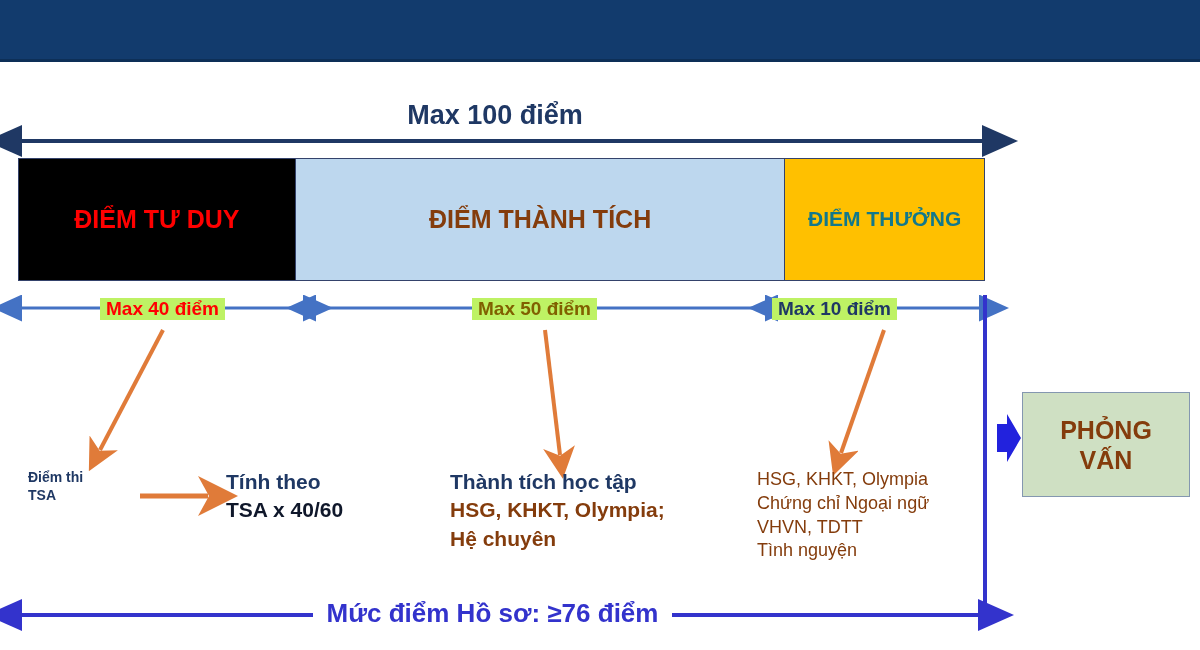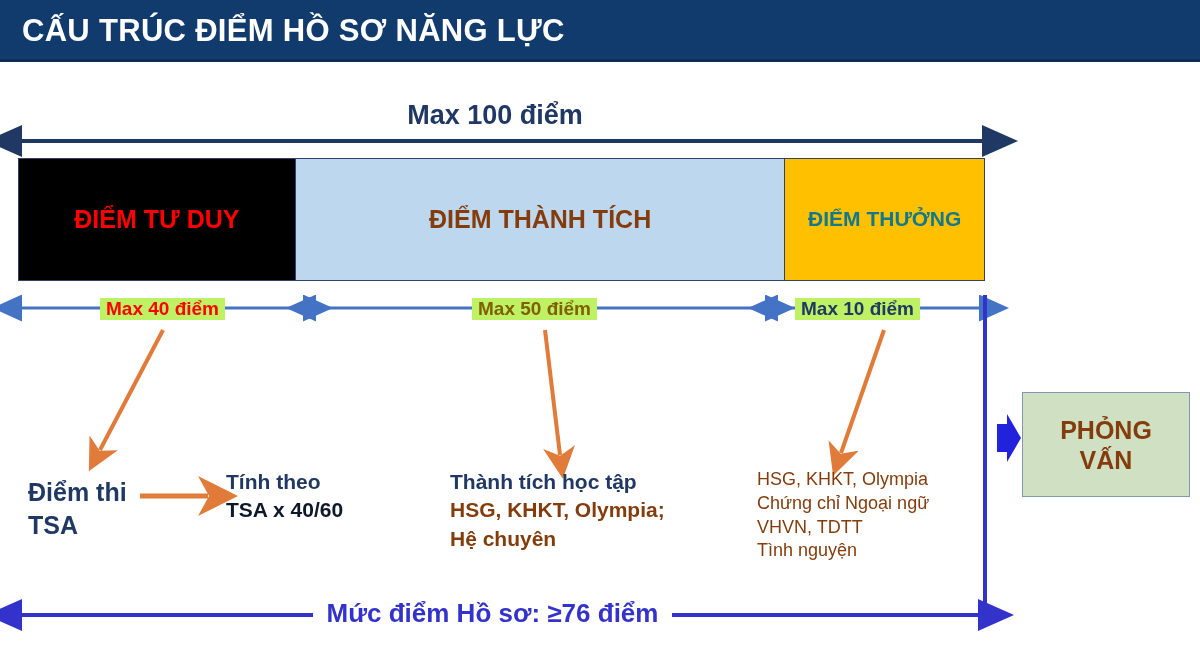--- a/index.html
+++ b/index.html
@@ -69,30 +69,30 @@
     font-size:21px;
   }
 
   
   .max-label{
     position:absolute; font-size:19px; font-weight:bold;
     white-space:nowrap; background:#bef264; padding:0 6px;
   }
   #max40-label{ left:100px; top:298px; color:#ff0000; }
   #max50-label{ left:472px; top:298px; color:#806000; }
-  #max10-label{ left:795px; top:298px; color:#1f3864; }
+  #max10-label{ left:772px; top:298px; color:#1f3864; }
 
   
   .txt-block{ position:absolute; white-space:nowrap; }
   .nv{ color:#1f3864; font-weight:bold; }
   .br{ color:#843c0c; font-weight:bold; }
   .br-light{ color:#843c0c; font-weight:normal; }
   .rd{ color:#0f172a; font-weight:bold; }
 
-  #blk-tsa       { left:28px;  top:468px; font-size:25px; line-height:1.32;margin-top:8px; }
+  #blk-tsa       { left:28px;  top:468px; font-size:14px; line-height:1.32; }
   #blk-tinh-theo { left:226px; top:468px; font-size:21px; line-height:1.32; }
   #blk-hoc-tap   { left:450px; top:468px; font-size:21px; line-height:1.35; }
   #blk-khac      { left:757px; top:468px; font-size:21px; line-height:1.32; }
   #blk-khac .sub { font-size:18px; line-height:1.32; }
 
   
   #phong-van-box{
     position:absolute; left:1022px; top:392px;
     width:168px; height:105px;
     background:#cfe0c3; border:1px solid #8497b0;
@@ -108,21 +108,20 @@
     font-size:26px; font-weight:bold; color:#3333cc;
     white-space:nowrap;
   }
   #bottom-label span{ background:#ffffff; padding:0 14px; }
 </style>
 </head>
 <body>
 
 <div id="header-banner">
   <div class="strip"></div>
-  <div id="page-title">CẤU TRÚC ĐIỂM HỒ SƠ NĂNG LỰC</div>
 </div>
 
 <svg id="arrow-layer" viewBox="0 0 1200 650" width="1200" height="650">
   <defs>
     <marker id="navyL" markerWidth="10" markerHeight="10" refX="9" refY="4" orient="auto" markerUnits="strokeWidth">
       <path d="M9,0 L0,4 L9,8 z" fill="#1f3864"></path>
     </marker>
     <marker id="navyR" markerWidth="10" markerHeight="10" refX="1" refY="4" orient="auto" markerUnits="strokeWidth">
       <path d="M0,0 L9,4 L0,8 z" fill="#1f3864"></path>
     </marker>

